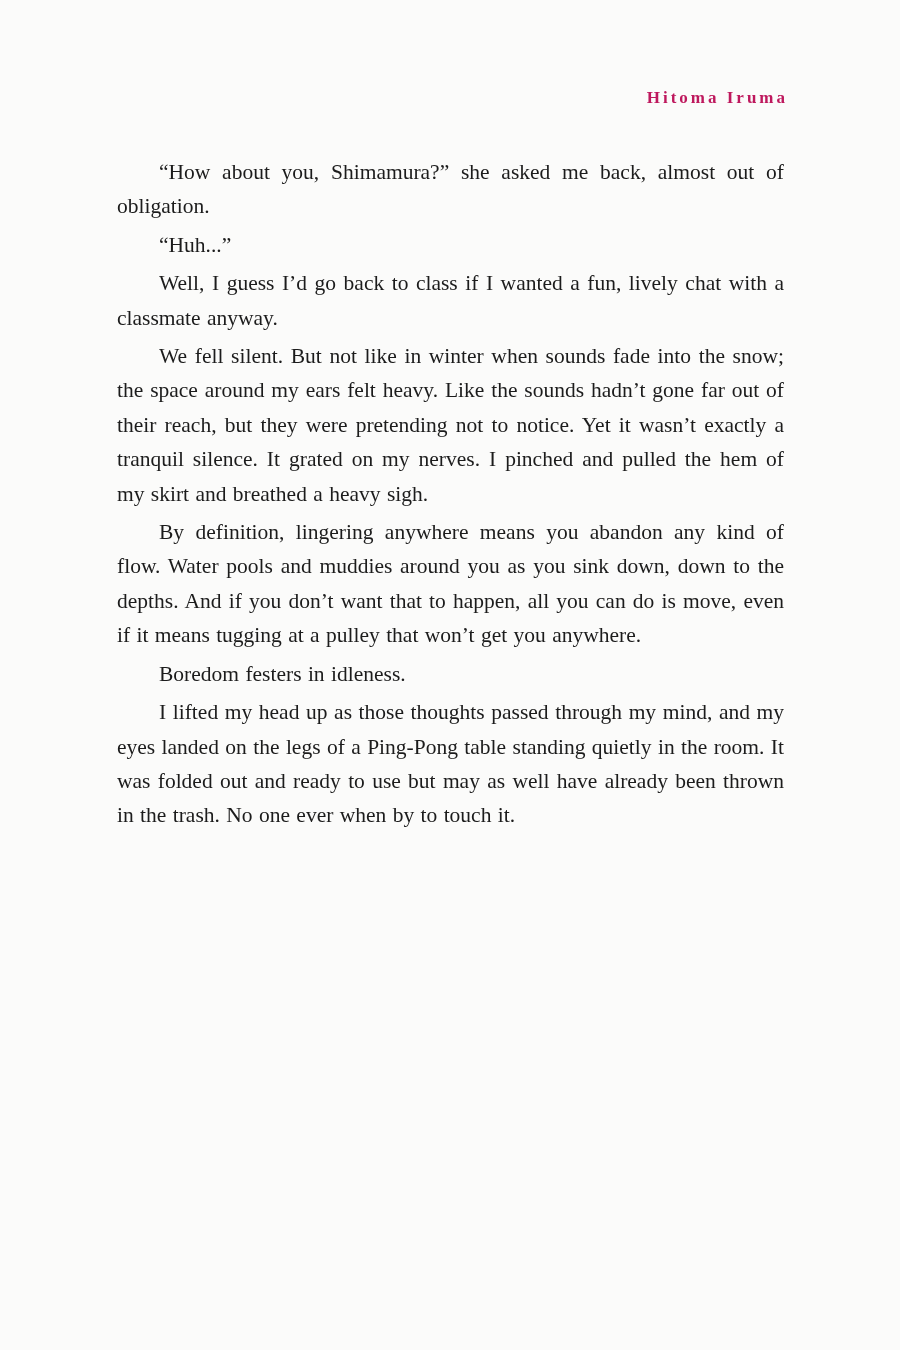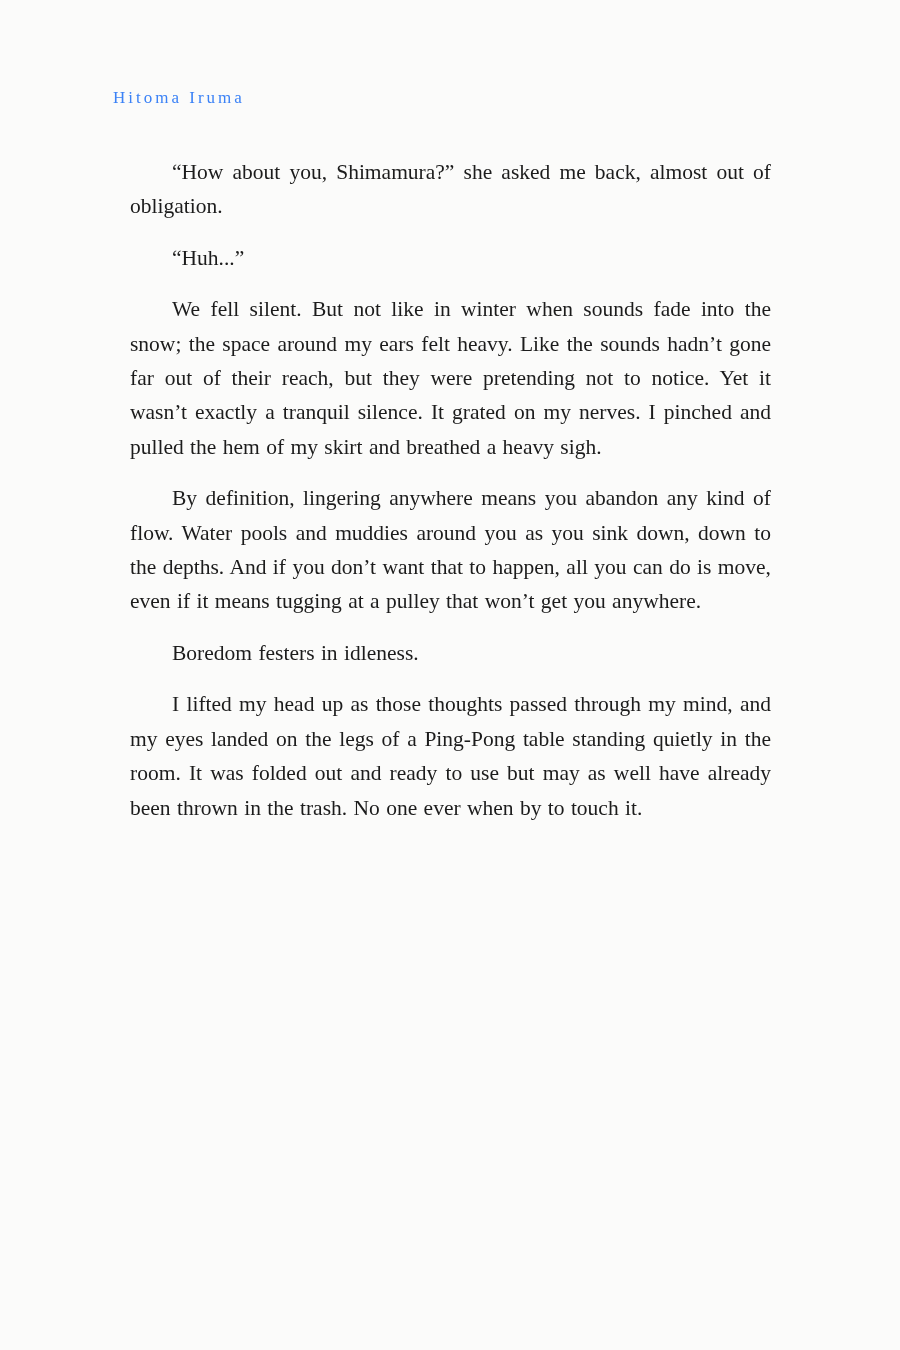--- a/index.html
+++ b/index.html
@@ -12,42 +12,43 @@
     width: 900px;
     height: 1350px;
     box-sizing: border-box;
     background: #fbfbfa;
     padding: 88px 112px 0 113px;
     font-family: "Liberation Serif", "DejaVu Serif", serif;
     color: #1c1c1c;
     overflow: hidden;
   }
   .running-header {
-    text-align: left;
-    font-weight: normal;
+    text-align: right;
+    font-weight: bold;
     font-size: 17px;
     letter-spacing: 3px;
-    color: #3b82f6;
+    color: #be185d;
     margin: 0 0 47px 0;
   }
   .body-text p {
-    margin: 17px;
+    margin: 4px;
     font-size: 21.5px;
     line-height: 34.4px;
     text-align: justify;
     text-indent: 42px;
     word-spacing: 1px;
   }
 </style>
 </head>
 <body>
 
 <div class="book-page">
   <div class="running-header">Hitoma Iruma</div>
   <div class="body-text">
       <p>“How about you, Shimamura?” she asked me back, almost out of obligation.</p>
       <p>“Huh...”</p>
+      <p>Well, I guess I’d go back to class if I wanted a fun, lively chat with a classmate anyway.</p>
       <p>We fell silent. But not like in winter when sounds fade into the snow; the space around my ears felt heavy. Like the sounds hadn’t gone far out of their reach, but they were pretending not to notice. Yet it wasn’t exactly a tranquil silence. It grated on my nerves. I pinched and pulled the hem of my skirt and breathed a heavy sigh.</p>
       <p>By definition, lingering anywhere means you abandon any kind of flow. Water pools and muddies around you as you sink down, down to the depths. And if you don’t want that to happen, all you can do is move, even if it means tugging at a pulley that won’t get you anywhere.</p>
       <p>Boredom festers in idleness.</p>
       <p>I lifted my head up as those thoughts passed through my mind, and my eyes landed on the legs of a Ping-Pong table standing quietly in the room. It was folded out and ready to use but may as well have already been thrown in the trash. No one ever when by to touch it.</p>
     </div>
 </div>
 
 </body></html>

